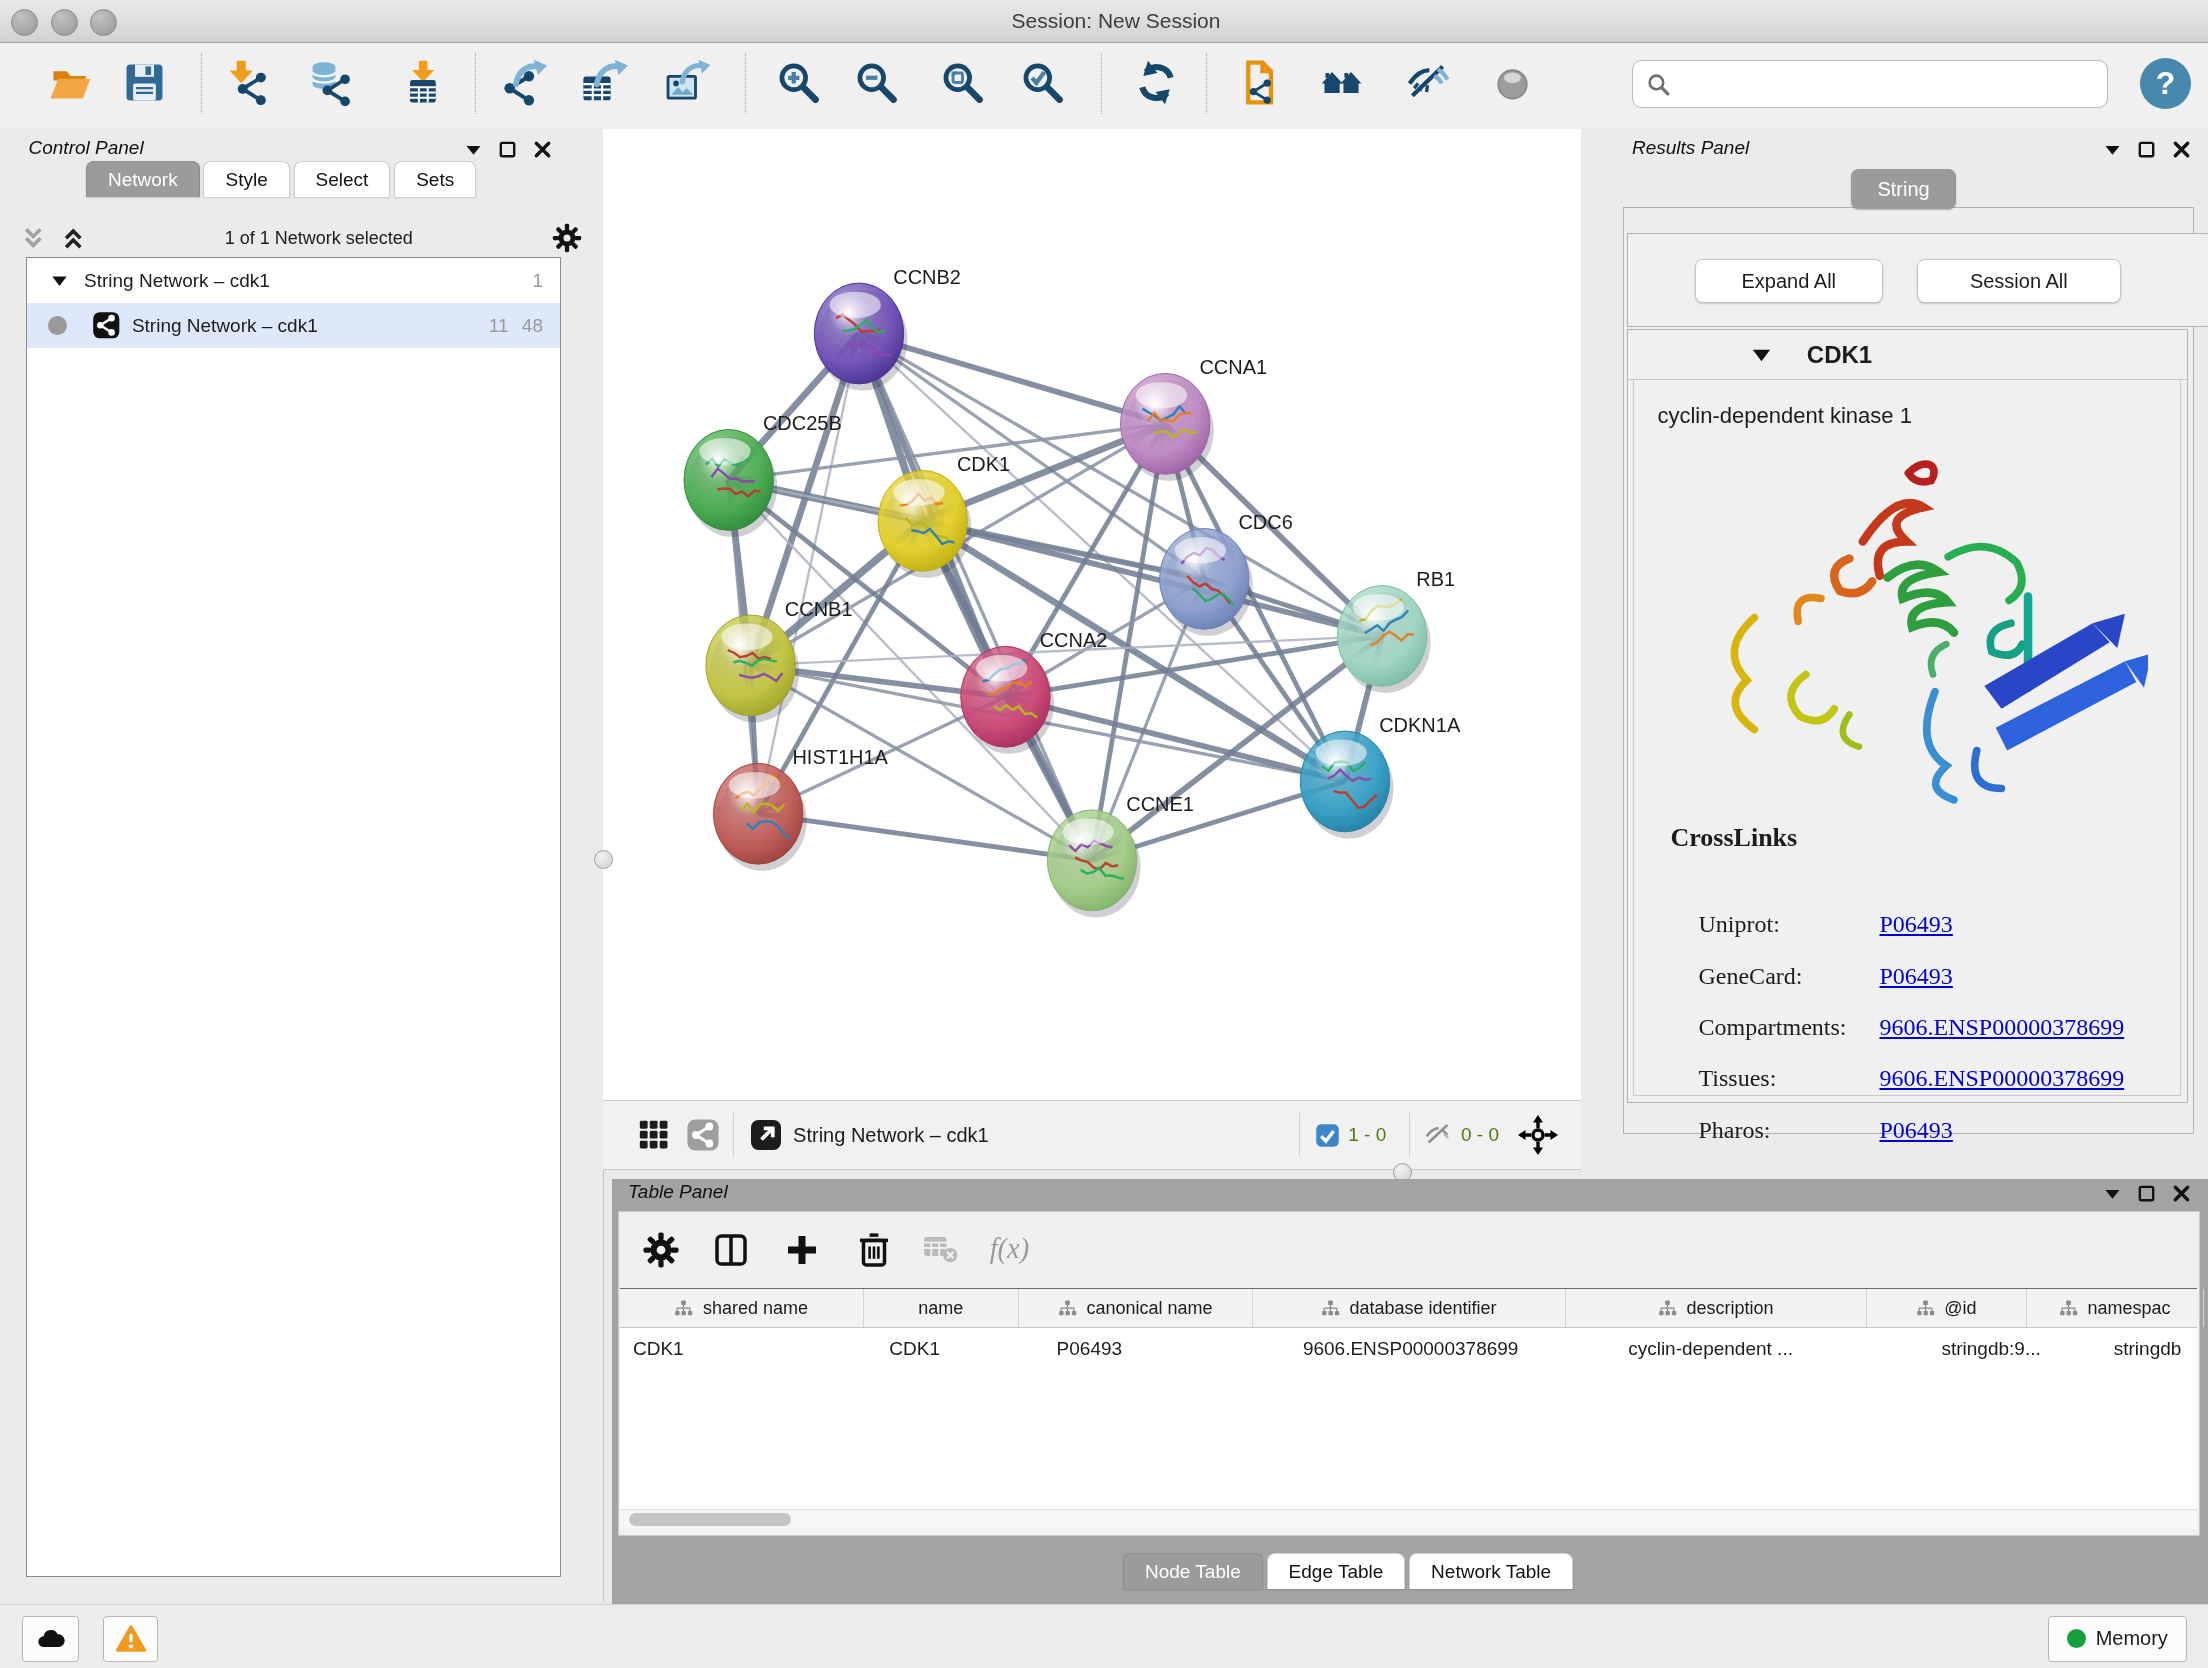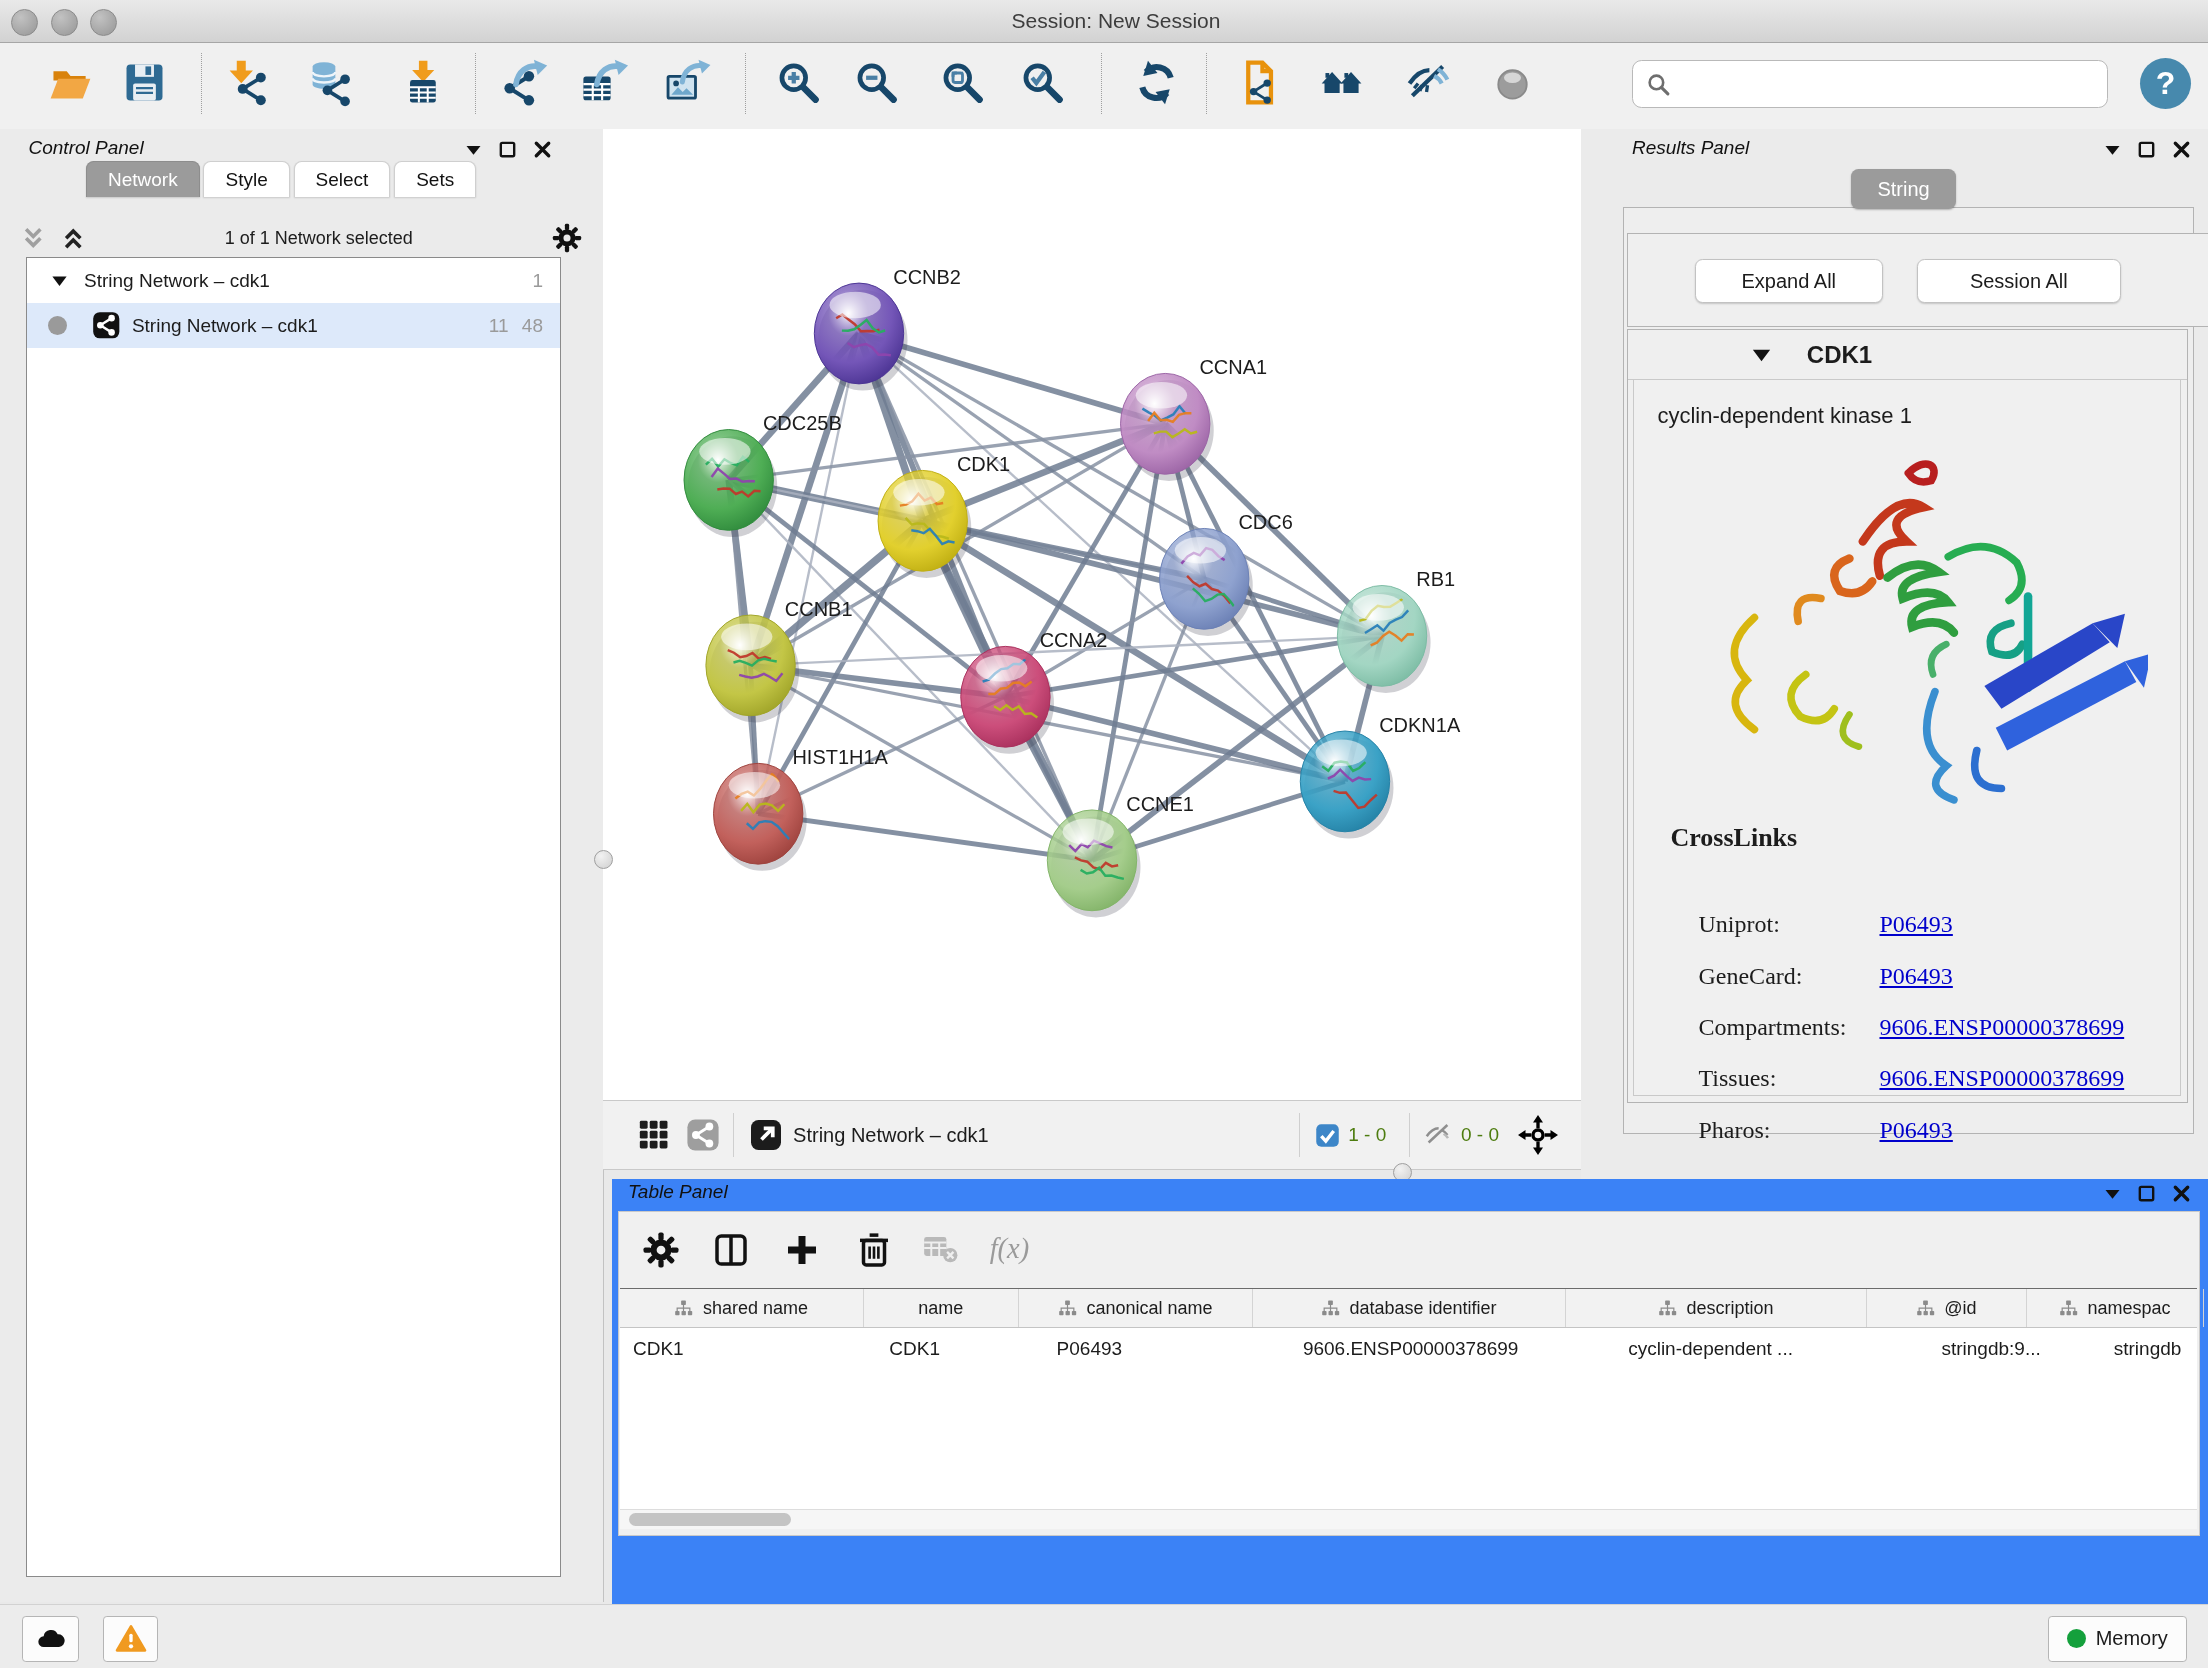--- a/index.html
+++ b/index.html
@@ -65,21 +65,21 @@
   #cdk1-name{font-size:24px;font-weight:bold;margin-left:34px;}
   #cdk1-inner{position:absolute;left:5.7px;top:49px;width:546px;height:715px;border:1px solid #c9c9c9;background:#f0f0f0;}
   #cdk1-desc{position:absolute;left:23px;top:23px;font-size:22px;}
   .serif{font-family:"Liberation Serif","DejaVu Serif",serif;}
   #crosslinks-title{position:absolute;left:36px;top:443px;font-size:26px;font-weight:bold;}
   .cl-row{position:absolute;left:64px;width:476px;font-size:24px;margin-top:48px;}
   .cl-label{display:inline-block;width:181px;}
   .cl-link{color:#0000cc;text-decoration:underline;cursor:pointer;}
 
   
-  #table-panel{left:612px;top:1179px;width:1597px;height:426px;background:#3b82f6;}
+  #table-panel{left:612px;top:1179px;width:1597px;height:426px;background:#a3a3a3;}
   #tp-box{left:5.7px;top:32px;width:1580px;height:323px;border:1px solid #c9c9c9;background:#f0f0f0;}
   .tp-tool{top:17px;width:49px;height:49px;}
   #tp-table{position:absolute;left:1px;top:76px;width:1577px;height:220px;background:#fff;border-top:1.9px solid #6b6b6b;}
   #tp-header{display:flex;height:38px;background:#f2f2f2;border-bottom:1px solid #c4c4c4;}
   .th{display:flex;align-items:center;justify-content:center;gap:9.5px;font-size:18px;
     border-right:1px solid #d4d4d4;overflow:hidden;white-space:nowrap;cursor:pointer;}
   #tp-row{display:flex;height:42px;align-items:center;font-size:19px;}
   .td{padding-left:13.3px;overflow:hidden;white-space:nowrap;}
   #tp-hscroll{position:absolute;left:1px;top:297px;width:1577px;height:19px;background:#f6f6f6;border-top:1px solid #ddd;}
   #tp-thumb{position:absolute;left:9.5px;top:2.9px;width:162px;height:13.3px;border-radius:6.7px;background:#c4c4c4;}
@@ -939,20 +939,21 @@
           <div class="td" style="width: 312px; flex: 0 0 312px;">9606.ENSP00000378699</div>
           <div class="td" style="width: 300px; flex: 0 0 300px;">cyclin-dependent ...</div>
           <div class="td" style="width: 159px; flex: 0 0 159px;">stringdb:9...</div>
           <div class="td" style="width: 176px; flex: 0 0 176px;">stringdb</div>
         </div>
     </div>
     <div id="tp-hscroll">
         <div id="tp-thumb"></div>
       </div>
   </div>
+  <div class="abs tabbar" id="tp-tabs"><span class="tab sel">Node Table</span><span class="tab">Edge Table</span><span class="tab">Network Table</span></div>
 </div>
 
 <div id="status-bar" class="abs">
   <div class="sb-btn abs" style="left:22px;width:55px">
     <span>
         <svg width="32" height="32" viewBox="0 0 48 48">
           <path d="M13 36a8 8 0 0 1 0-16 11 11 0 0 1 21-3 8 8 0 0 1 2 19z" fill="#111"></path>
         </svg>
       </span>
   </div>

